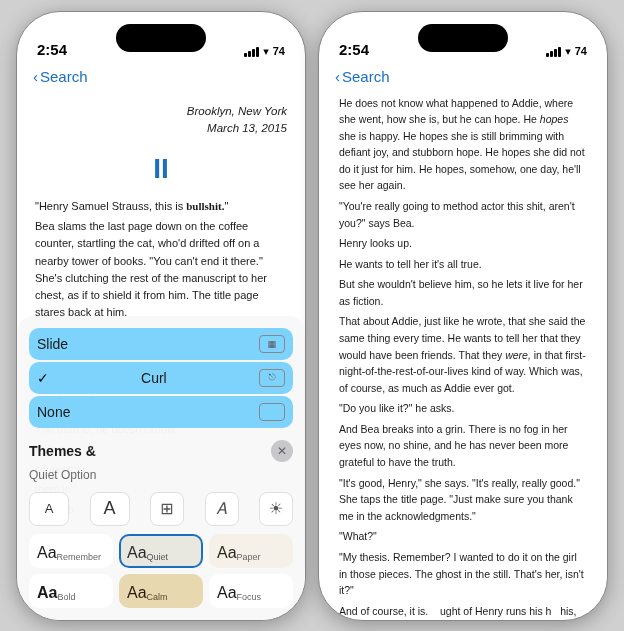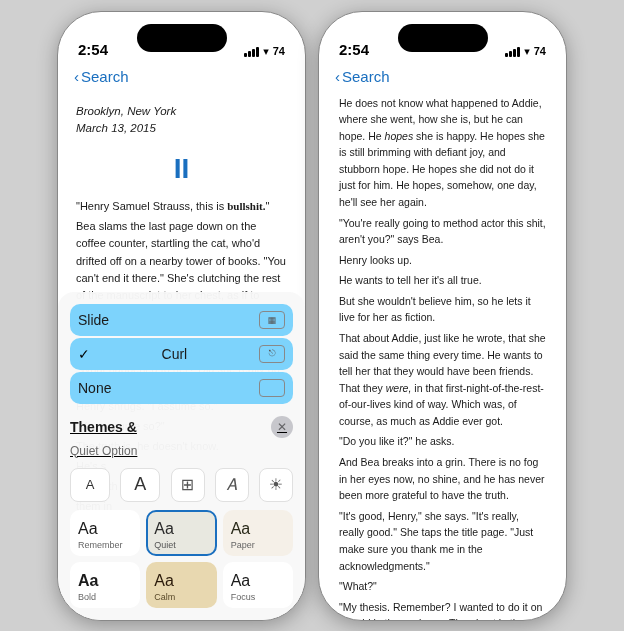--- a/index.html
+++ b/index.html
@@ -14,21 +14,21 @@
       overflow: hidden;
     }
 
     .phones-container {
       display: flex;
       gap: 12px;
       align-items: center;
     }
 
     .phone {
-      width: 249px;
+      width: 290px;
       height: 610px;
       background: #fff;
       border-radius: 44px;
       border: 1px solid #888;
       overflow: hidden;
       position: relative;
       box-shadow: 0 4px 20px rgba(0,0,0,0.3);
     }
 
     
@@ -82,21 +82,21 @@
 
     
     .left-phone .book-content {
       padding: 10px 18px;
       font-size: 11.5px;
       line-height: 1.55;
       color: #1a1a1a;
     }
 
     .book-header {
-      text-align: left;
+      text-align: right;
       margin-bottom: 10px;
       font-style: italic;
       font-size: 11.5px;
       line-height: 1.5;
     }
 
     .chapter-num {
       text-align: center;
       font-size: 28px;
       font-weight: bold;
@@ -166,21 +166,20 @@
       border-radius: 4px;
       display: flex;
       align-items: center;
       justify-content: center;
       font-size: 9px;
       color: #555;
     }
 
     .themes-section {
       padding: 6px 12px 4px;
-      text-decoration: underline;
     }
 
     .themes-header {
       display: flex;
       align-items: center;
       justify-content: space-between;
       margin-bottom: 6px;
     }
 
     .themes-title {
@@ -260,22 +259,22 @@
       position: relative;
     }
 
     .theme-card.selected-card {
       border-color: #1a6fbf;
     }
 
     .theme-card-inner {
       padding: 8px 6px 4px;
       display: flex;
-      flex-direction: column;
-      align-items: flex-start;
+      flex-direction: row;
+      align-items: flex-end;
     }
 
     .theme-aa {
       font-size: 16px;
       font-weight: 500;
     }
 
     .theme-name {
       font-size: 9px;
       margin-top: 2px;

